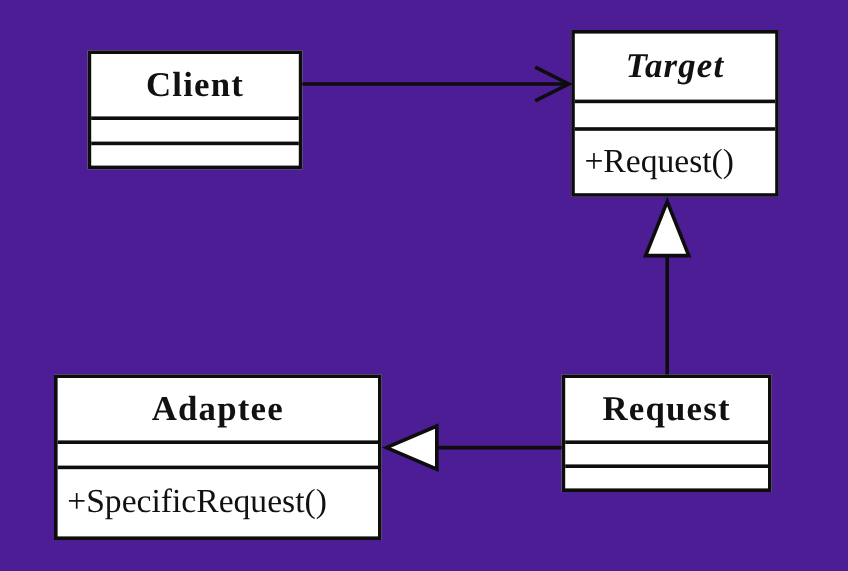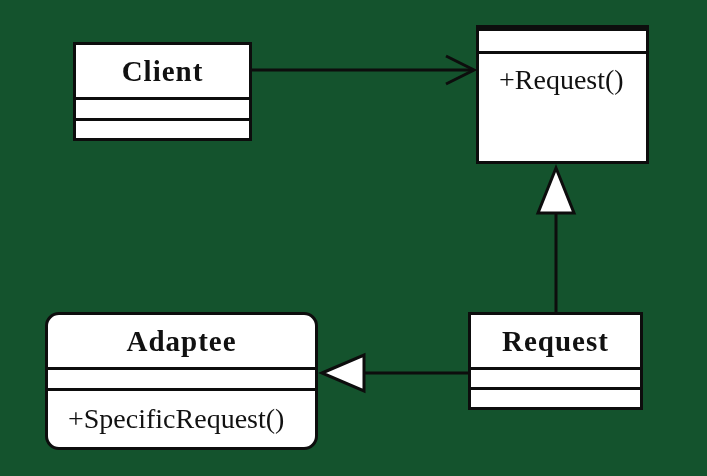--- a/index.html
+++ b/index.html
@@ -4,21 +4,21 @@
 <style>
   html, body {
     margin: 0;
     padding: 0;
     background: #ffffff;
   }
   .diagram {
     position: relative;
     width: 707px;
     height: 476px;
-    background: #14532d;
+    background: #4c1d95;
     font-family: "Liberation Serif", serif;
     overflow: hidden;
   }
   .class-box {
     position: absolute;
     border: 3px solid #0d0d0d;
     background: #ffffff;
     box-sizing: border-box;
     display: flex;
     flex-direction: column;
@@ -39,36 +39,36 @@
   .compartment {
     border-top: 3px solid #0d0d0d;
     box-sizing: content-box;
     flex: 0 0 auto;
   }
   .methods-text {
     display: flex;
     align-items: center;
     font-size: 28px;
     color: #111111;
-    padding-left: 20px;
+    padding-left: 8px;
     white-space: nowrap;
   }
 
   
   .client  { left: 73px;  top: 42px;  width: 179px; height: 99px;  }
   .client  .class-title { height: 52px; }
   .client  .attrs   { height: 18px; }
   .client  .methods { height: 17px; }
 
   .target  { left: 476px; top: 25px;  width: 173px; height: 139px; }
   .target  .class-title { height: 55px; }
   .target  .attrs   { height: 20px; }
   .target  .methods { height: 52px; }
 
-  .adaptee { left: 45px;  top: 312px; width: 273px; height: 138px; border-radius: 14px; }
+  .adaptee { left: 45px;  top: 312px; width: 273px; height: 138px; }
   .adaptee .class-title { height: 52px; }
   .adaptee .attrs   { height: 18px; }
   .adaptee .methods { height: 56px; text-align: center; }
 
   .adapter { left: 468px; top: 312px; width: 175px; height: 98px;  }
   .adapter .class-title { height: 52px; }
   .adapter .attrs   { height: 17px; }
   .adapter .methods { height: 17px; }
 
   svg.arrows {
@@ -85,20 +85,21 @@
 
 <div class="diagram">
 
   <div class="class-box client">
     <div class="class-title">Client</div>
     <div class="compartment attrs"></div>
     <div class="compartment methods"></div>
   </div>
 
   <div class="class-box target">
+    <div class="class-title italic">Target</div>
     <div class="compartment attrs"></div>
     <div class="compartment methods methods-text">+Request()</div>
   </div>
 
   <div class="class-box adaptee">
     <div class="class-title">Adaptee</div>
     <div class="compartment attrs"></div>
     <div class="compartment methods methods-text">+SpecificRequest()</div>
   </div>
 

